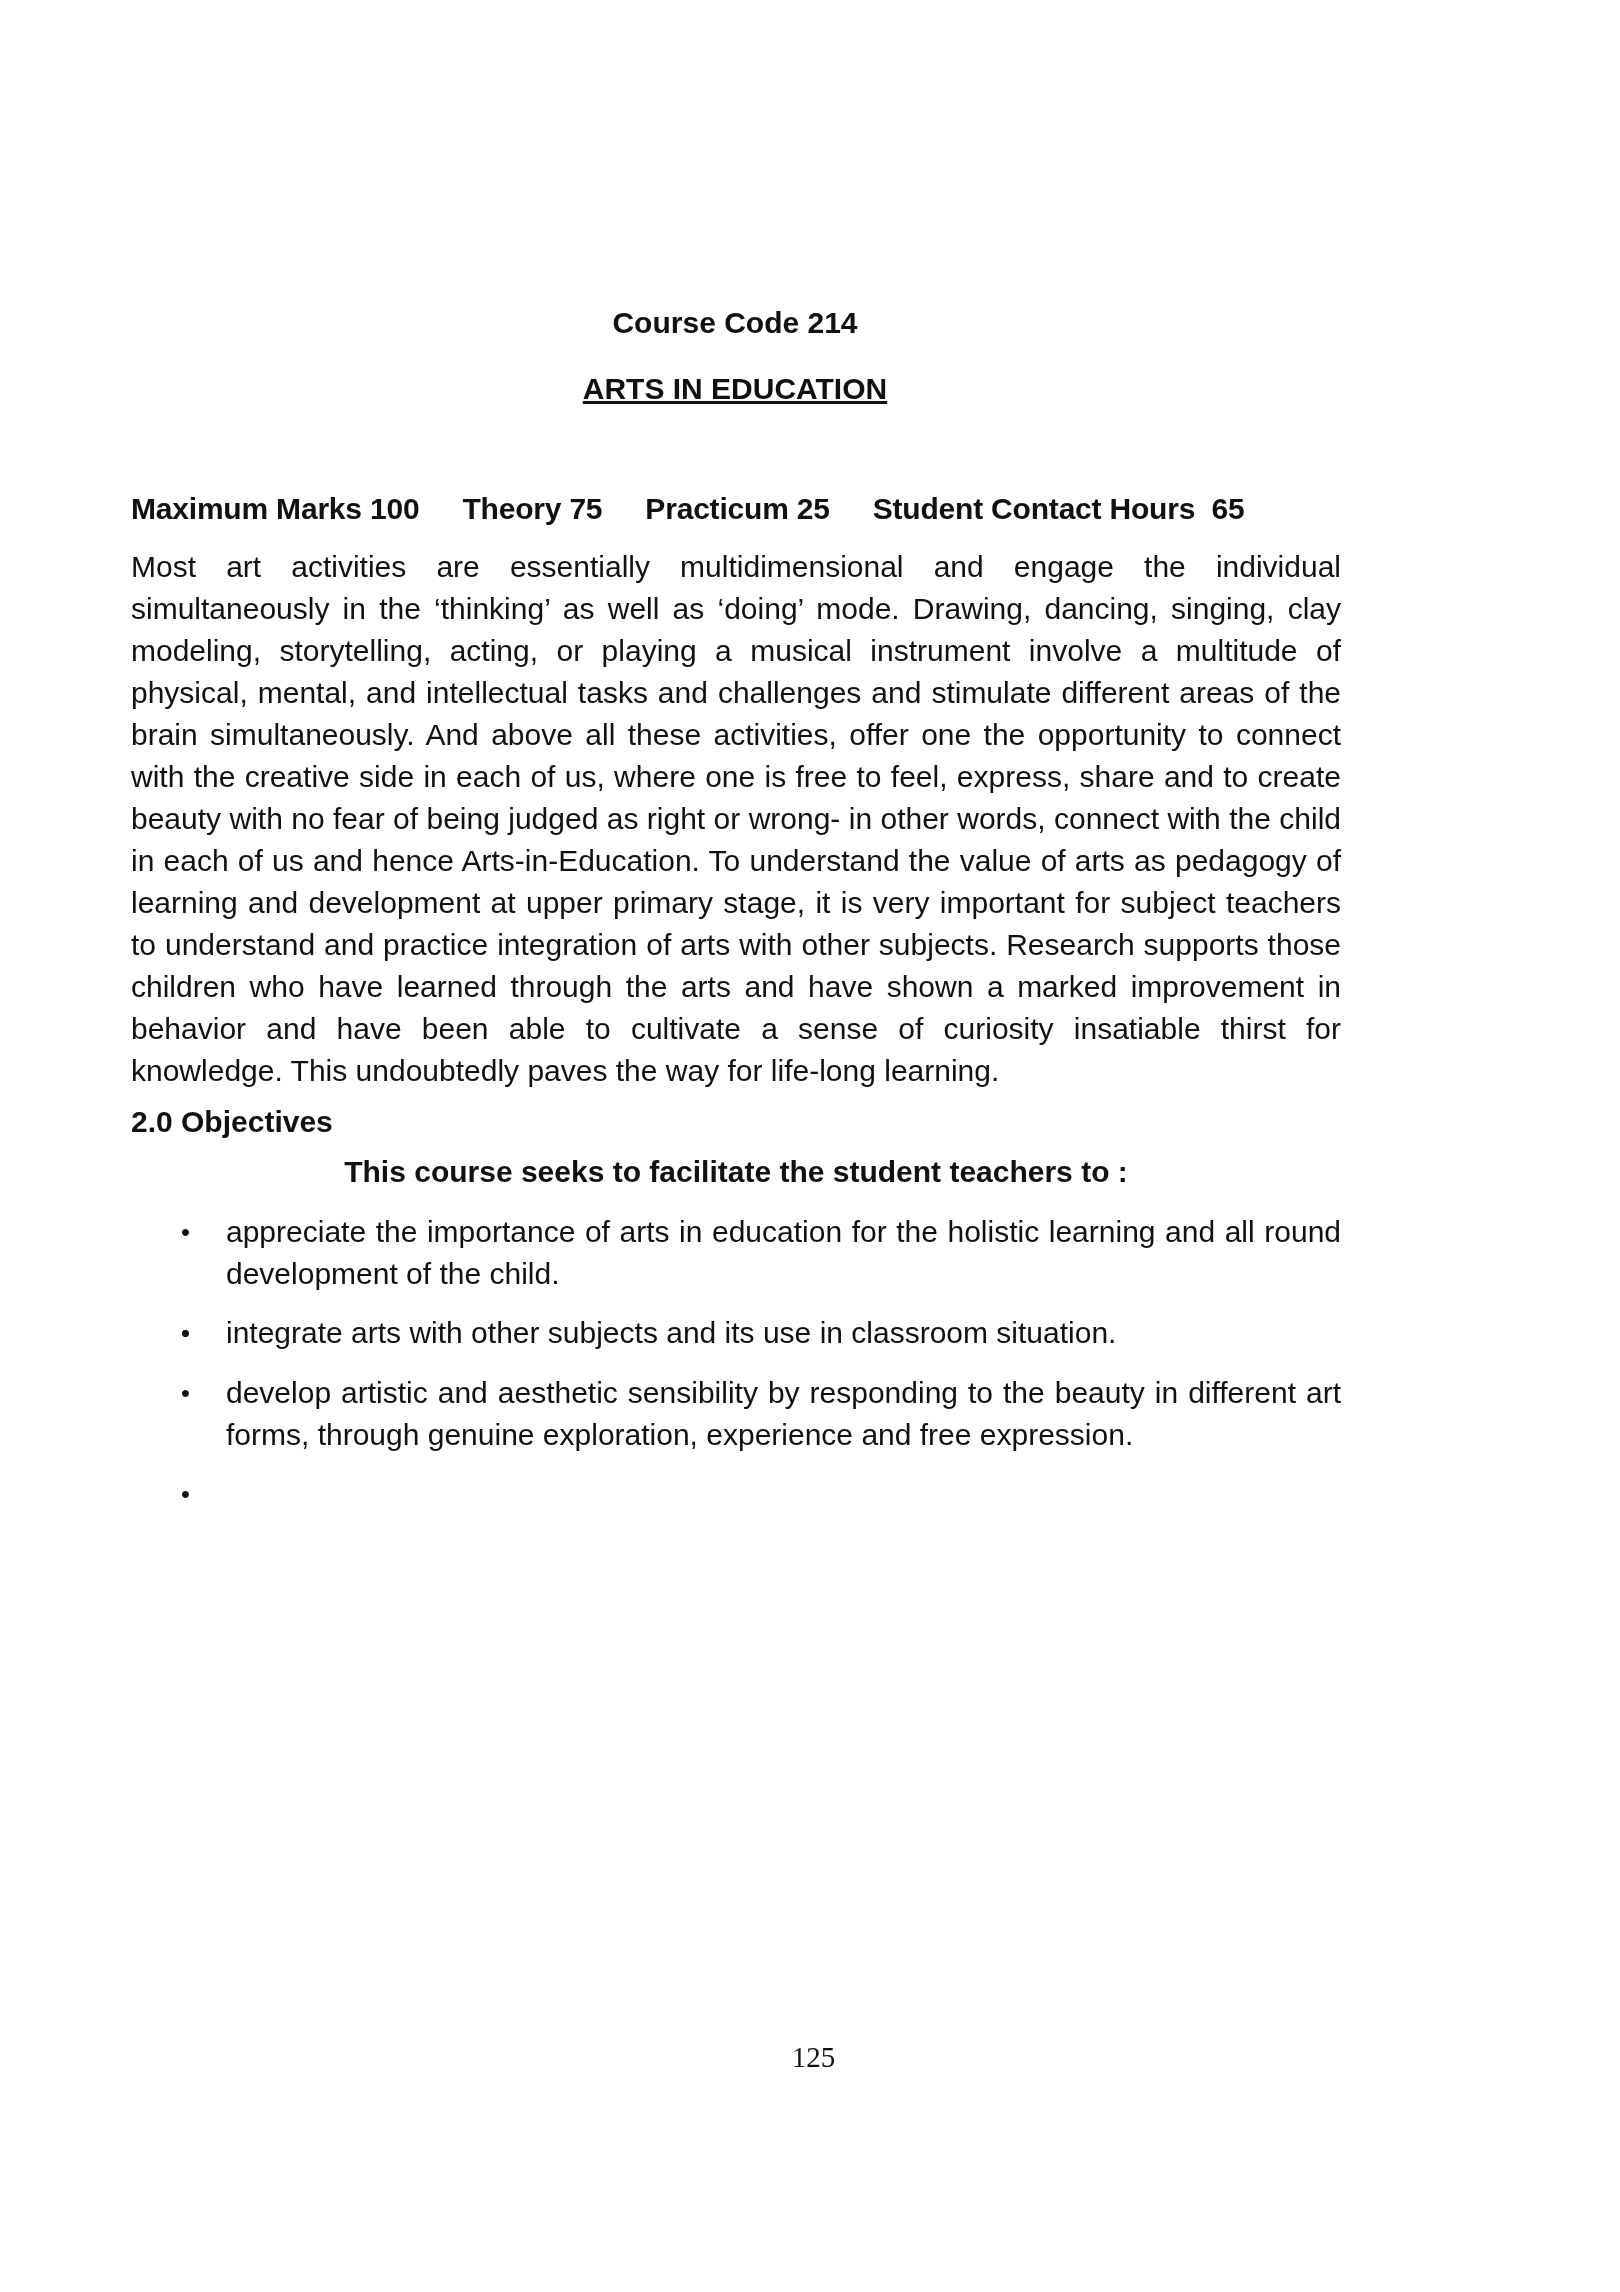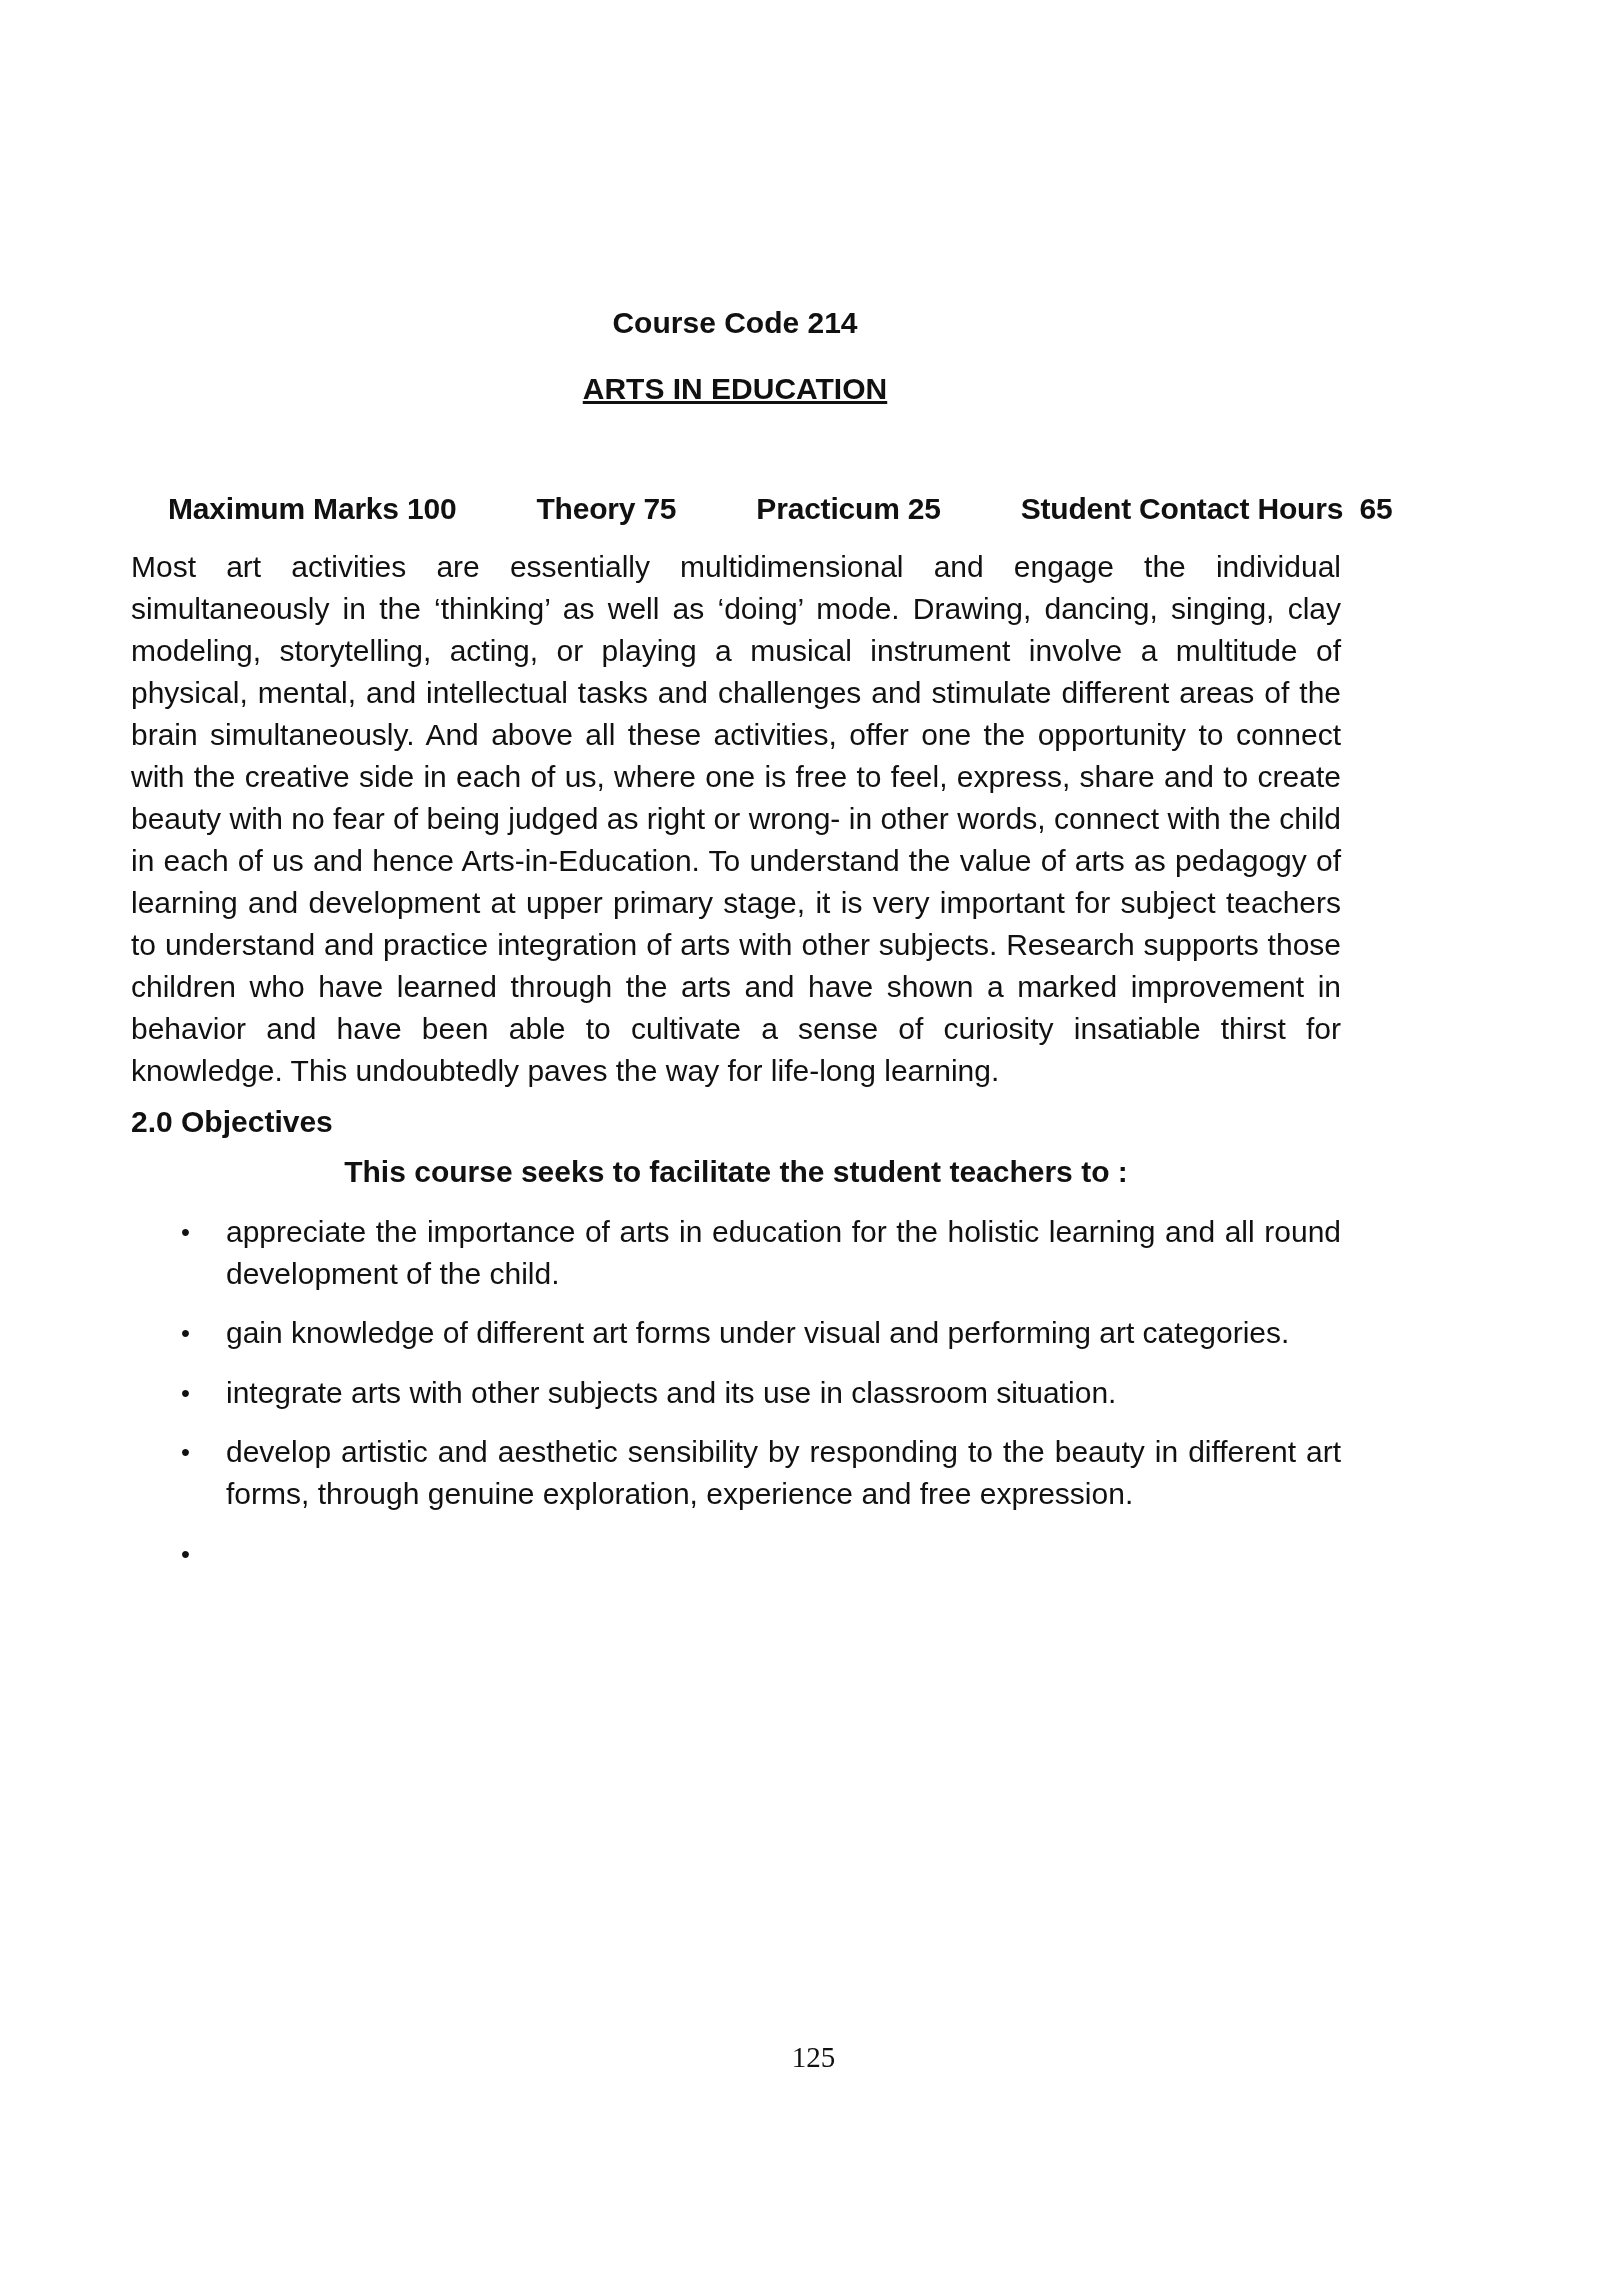--- a/index.html
+++ b/index.html
@@ -5,21 +5,21 @@
   html, body { margin: 0; padding: 0; background: #ffffff; }
   body { width: 1620px; height: 2293px; position: relative; overflow: hidden;
          font-family: "Liberation Sans", sans-serif; color: #111111; }
   .page { position: absolute; left: 0; top: 0; width: 1620px; height: 2293px; }
   .title { position: absolute; left: 0; width: 1470px; text-align: center;
            font-weight: bold; font-size: 30px; margin: 0; }
   .t1 { top: 306px; }
   .t2 { top: 372px; text-decoration: underline; }
   .content { position: absolute; left: 131px; top: 492px; width: 1210px; }
   .meta { font-weight: bold; font-size: 30px; margin: 0 0 19.6px 0; white-space: pre; letter-spacing: -0.2px; }
-  .meta span { margin-right: 43px; margin-left: 37px; }
+  .meta span { margin-right: 43px; }
   .h { font-weight: bold; font-size: 30px; margin: 0 0 15.7px 0; }
   .p { font-size: 30px; line-height: 42px; text-align: justify; margin: 0 0 11.8px 0; }
   .lead { font-weight: bold; font-size: 30px; margin: 5.9px 0 21.6px 0; text-align: center; }
   ul.obj { list-style: none; margin: 0; padding: 0; }
   ul.obj li { position: relative; padding-left: 95px; font-size: 30px; line-height: 42px;
               text-align: justify; margin: 0 0 17.6px 0; }
   ul.obj li .bullet { position: absolute; left: 50px; top: 0; font-size: 25.5px; }
   .pageno { position: absolute; left: 0; width: 1627px; text-align: center; top: 2041px;
             font-family: "Liberation Serif", serif; font-size: 29px; }
 </style>
@@ -35,21 +35,21 @@
 
     <p class="meta"><span>Maximum Marks 100</span><span>Theory 75</span><span>Practicum 25</span><span style="margin-right:0">Student Contact Hours  65</span></p>
 
     <p class="p">Most art activities are essentially multidimensional and engage the individual simultaneously in the ‘thinking’ as well as ‘doing’ mode. Drawing, dancing, singing, clay modeling, storytelling, acting, or playing a musical instrument involve a multitude of physical, mental, and intellectual tasks and challenges and stimulate different areas of the brain simultaneously. And above all these activities, offer one the opportunity to connect with the creative side in each of us, where one is free to feel, express, share and to create beauty with no fear of being judged as right or wrong- in other words, connect with the child in each of us  and hence Arts-in-Education. To understand the value of arts as pedagogy of learning and development at upper primary stage, it is very important for subject teachers to understand and practice integration of arts with other subjects. Research supports those children who have learned through the arts and have shown a marked improvement in behavior and have  been able to cultivate a sense of curiosity  insatiable thirst for knowledge. This undoubtedly paves  the way for life-long learning.</p>
 
     <h2 class="h" style="margin-top:13.7px">2.0 Objectives</h2>
     <p class="lead">This course seeks to  facilitate the student teachers to :</p>
 
     <ul class="obj">
       <li><span class="bullet">•</span><span>appreciate the  importance  of arts in education for the holistic learning and all round development of the child.</span></li>
-      <li><span class="bullet">•</span><span>gain knowledge of different art forms under visual and performing art categories.</span></li>
+      <li><span class="bullet">•</span></li>
       <li><span class="bullet">•</span><span>integrate arts with other subjects and its use in classroom situation.</span></li>
       <li><span class="bullet">•</span><span>develop artistic and aesthetic sensibility by responding to the beauty in different art forms, through genuine exploration, experience and free expression.</span></li>
       <li><span class="bullet">•</span></li>
     </ul>
   </div>
 
   <div class="pageno">125</div>
 </div>
 
 

